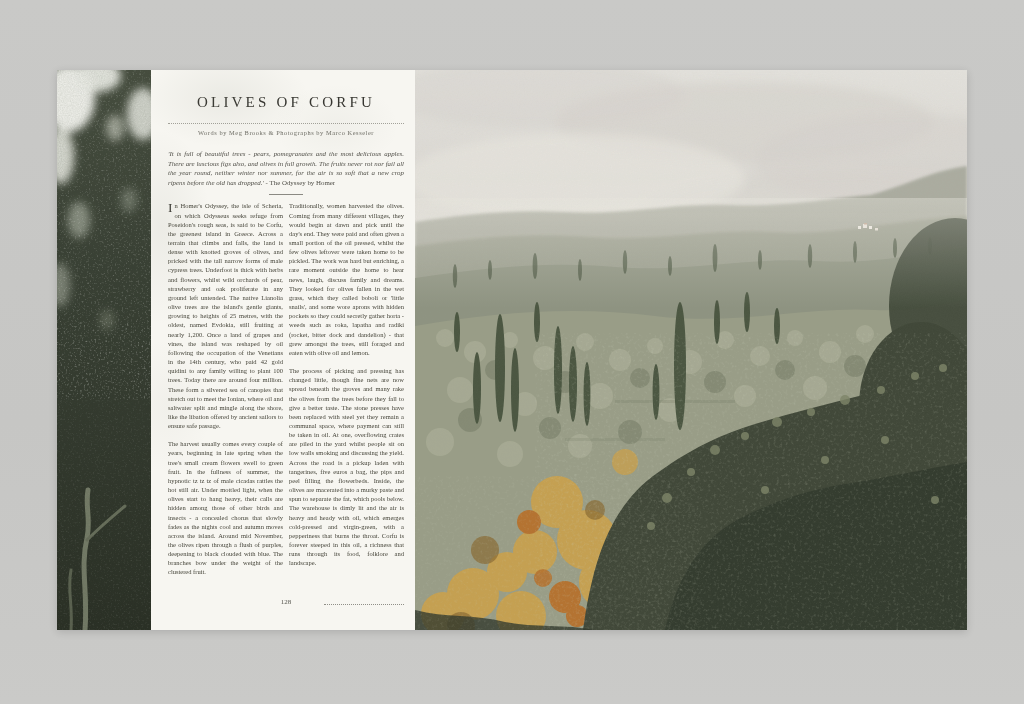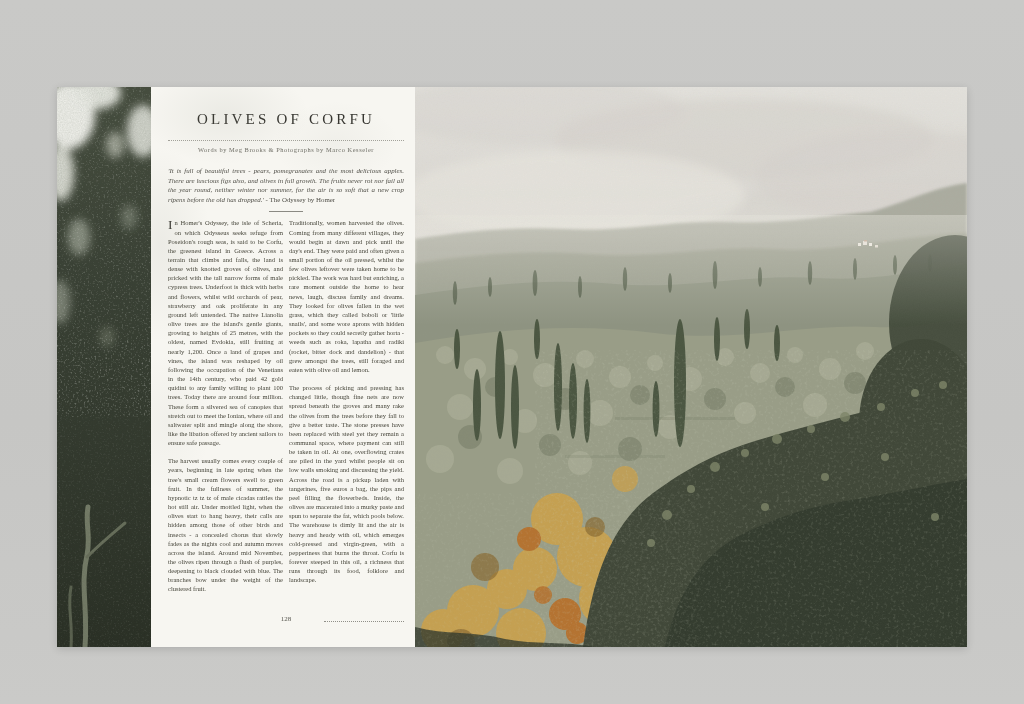--- a/index.html
+++ b/index.html
@@ -1,18 +1,18 @@
 <!DOCTYPE html>
 <html><head>
 <meta charset="utf-8">
 <style>
   html,body{margin:0;padding:0;}
   body{width:1024px;height:704px;overflow:hidden;background:#c7c7c5;font-family:"Liberation Serif","DejaVu Serif",serif;}
   #backdrop{position:relative;width:1024px;height:704px;background:linear-gradient(180deg,#c9c9c7 0%,#c6c6c4 60%,#cacac8 100%);}
-  #spread{position:absolute;left:57px;top:70px;width:910px;height:560px;display:flex;box-shadow:0 2px 8px rgba(0,0,0,0.14);margin-top:17px;}
+  #spread{position:absolute;left:57px;top:70px;width:910px;height:560px;display:flex;box-shadow:0 2px 8px rgba(0,0,0,0.14);}
   
   #left-page{position:relative;width:358px;height:560px;background:#30362b;flex:0 0 358px;overflow:hidden;}
   #strip-photo{position:absolute;left:0;top:0;width:94px;height:560px;display:block;}
   #panel{position:absolute;left:94px;top:0;width:264px;height:560px;background:#f7f6f1;box-sizing:border-box;padding:24px 11px 0 17px;}
   #panel::before{content:"";position:absolute;inset:0;pointer-events:none;
     background:
       radial-gradient(120px 70px at 28% 5%, rgba(125,130,115,0.10), transparent 70%),
       radial-gradient(70px 140px at 4% 28%, rgba(125,130,115,0.09), transparent 70%),
       radial-gradient(90px 60px at 70% 10%, rgba(125,130,115,0.06), transparent 70%),
       radial-gradient(60px 90px at 6% 60%, rgba(125,130,115,0.05), transparent 75%);}

